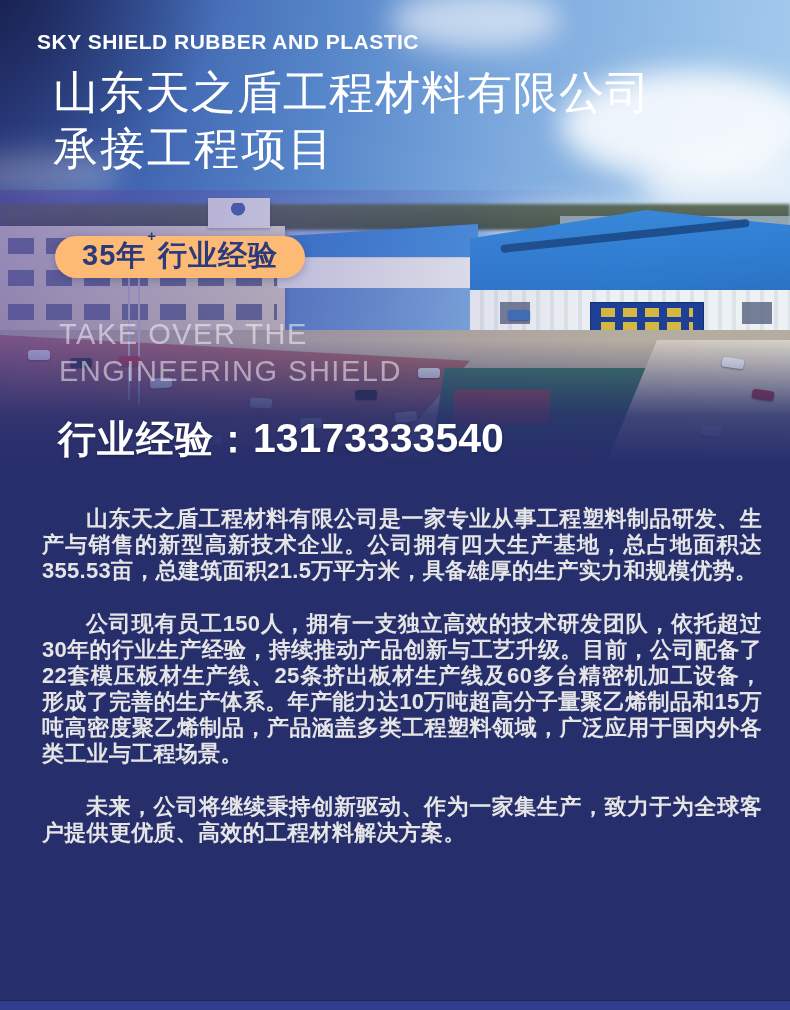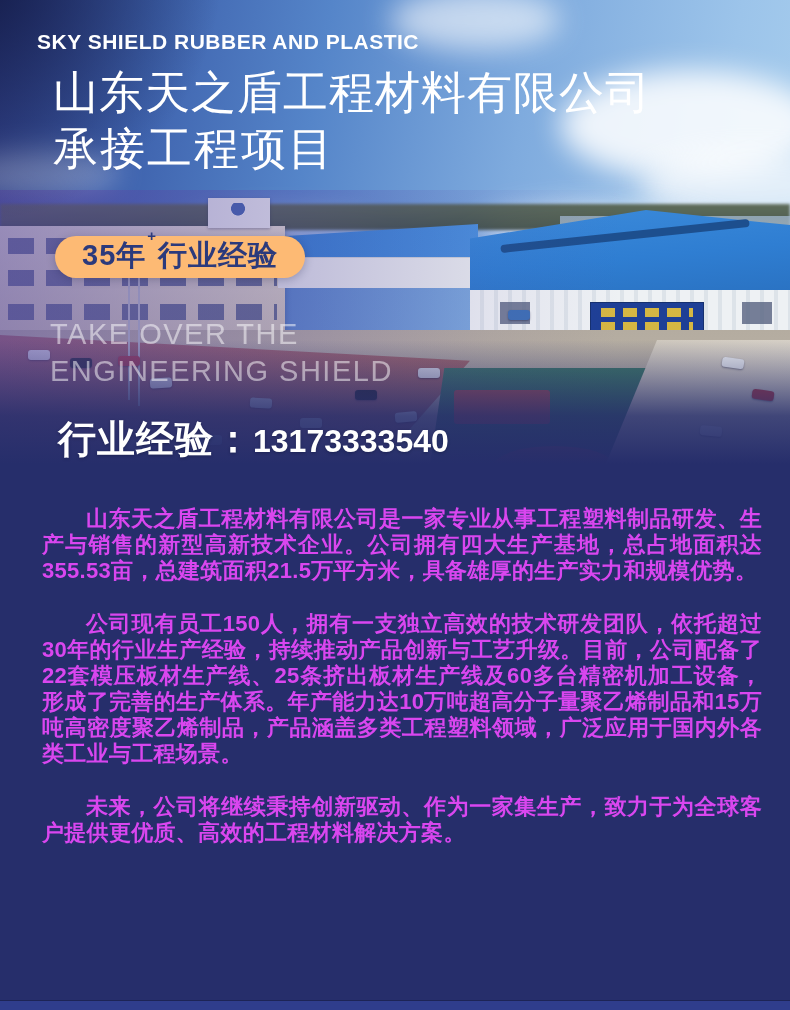--- a/index.html
+++ b/index.html
@@ -95,28 +95,28 @@
   
   .eyebrow{position:absolute;left:37px;top:30px;color:#fff;font-size:21px;font-weight:bold;letter-spacing:.5px;}
   .main-title{position:absolute;left:53px;top:70px;color:#fff;font-weight:normal;line-height:1;}
   .main-title .t1{font-size:45px;letter-spacing:1px;}
   .main-title .t2{font-size:45px;letter-spacing:2px;margin-top:11px;}
   .badge{position:absolute;left:55px;top:236px;height:42px;padding:0 27px;
     background:#fdba74;border-radius:22px;display:flex;align-items:flex-start;
     color:#2b3a7c;font-weight:bold;font-size:29px;letter-spacing:1px;
     box-shadow:0 2px 8px rgba(20,25,60,.25);}
   .badge sup{font-size:15px;line-height:0;vertical-align:super;margin:0 1px;}
-  .watermark{position:absolute;left:50px;top:316px;color:rgba(255,255,255,.5);
+  .watermark{position:absolute;left:59px;top:316px;color:rgba(255,255,255,.5);
     font-size:29px;line-height:37px;letter-spacing:1.5px;font-weight:400;}
   .phone{position:absolute;left:58px;top:414px;color:#fff;font-weight:bold;font-size:38px;letter-spacing:1px;
     text-shadow:0 1px 3px rgba(10,15,40,.35);}
-  .phone .num{font-size:32px;letter-spacing:0;}
-
-  
-  .content{padding:28px 28px 0 42px;color:#d946ef;}
+  .phone .num{font-size:41px;letter-spacing:0;}
+
+  
+  .content{padding:28px 28px 0 42px;color:#e5e5e5;}
   .content p{
     margin:0 0 27px 0;
     font-size:22px;line-height:26px;font-weight:bold;
     letter-spacing:.3px;text-align:justify;text-indent:2em;
   }
   .bottom-bar{position:absolute;left:0;bottom:0;width:790px;height:9px;background:#2f3d8c;
     border-top:1px solid #1d2456;}
 </style>
 </head>
 <body>

